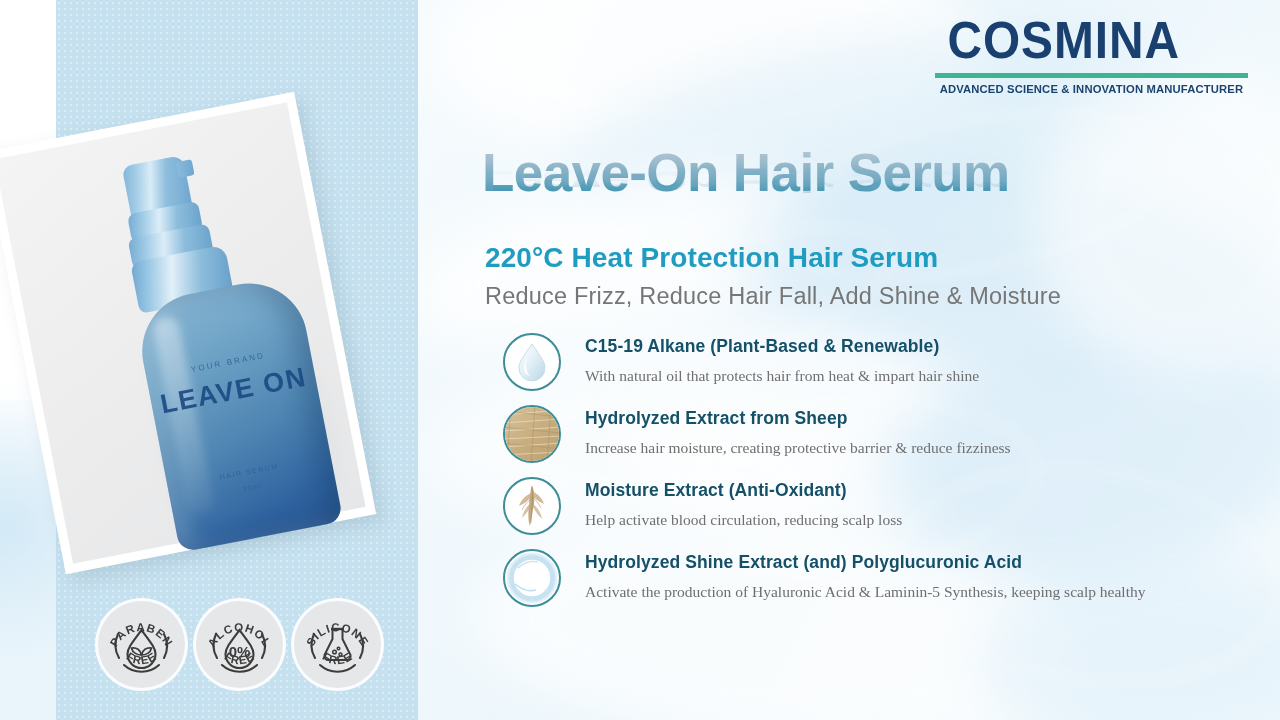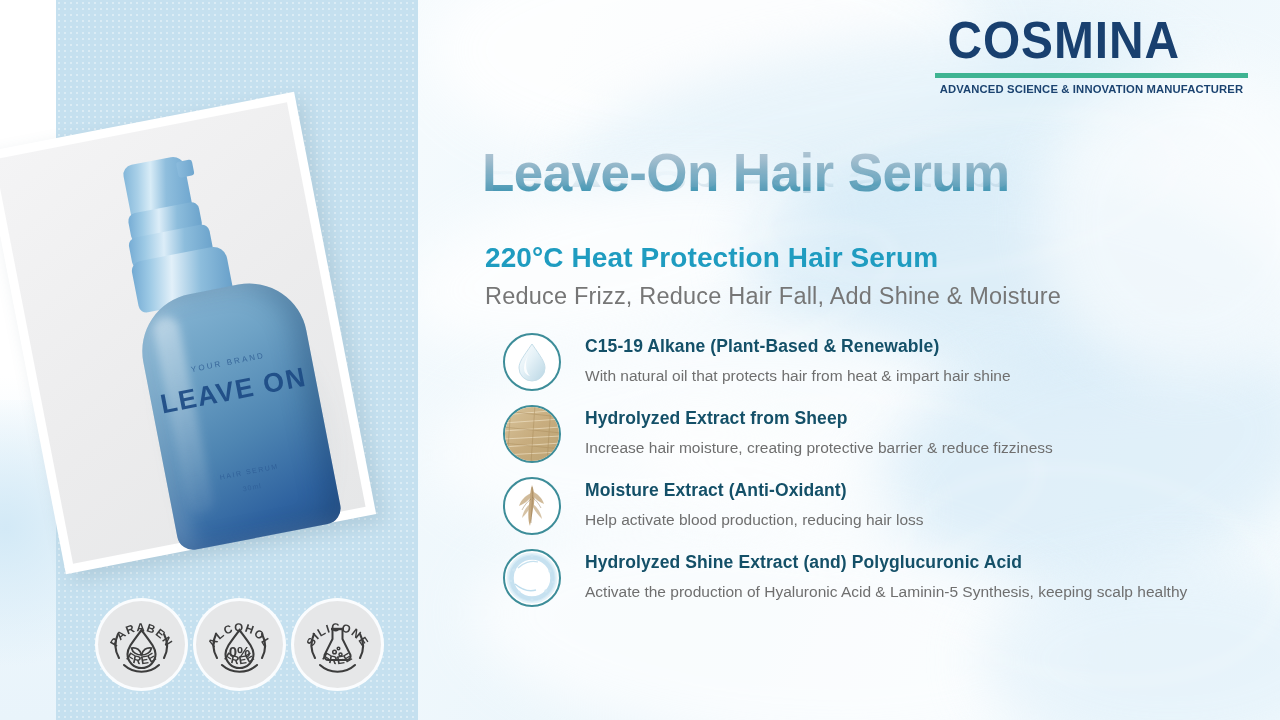--- a/index.html
+++ b/index.html
@@ -324,20 +324,21 @@
     color: #145068;
     letter-spacing: .1px;
     margin-bottom: 7px;
     white-space: nowrap;
   }
   .feature-desc {
     font-size: 15.5px;
     color: #6f6f6f;
     line-height: 1.55;
     max-width: 640px;
+    font-family: Liberation Serif, serif;
   }
 </style>
 </head>
 <body>
 
 <div class="slide">
 
   <div class="water-texture">
     <div class="wisp w1"></div>
       <div class="wisp w2"></div>
@@ -533,21 +534,21 @@
           </g>
           <g stroke="#8c6f46" stroke-width=".8" fill="none" opacity=".55">
             <path d="M 27,8 C 28,18 27,28 26,44"></path>
             <path d="M 27,18 C 31,21 34,25 36,29"></path>
             <path d="M 26,20 C 22,23 19,27 17,31"></path>
           </g>
         </svg>
       </div>
       <div class="feature-text">
         <div class="feature-title">Moisture Extract (Anti-Oxidant)</div>
-        <div class="feature-desc">Help activate blood production, reducing hair loss</div>
+        <div class="feature-desc">Help activate blood circulation, reducing scalp loss</div>
       </div>
     </div>
 
     <div class="feature">
       <div class="feature-icon">
         <svg width="54" height="54" viewBox="0 0 54 54">
           <circle cx="27" cy="27" r="21" fill="none" stroke="#bcdced" stroke-width="5.5" opacity=".85"></circle>
           <circle cx="27" cy="27" r="24" fill="none" stroke="#d8ecf6" stroke-width="3" opacity=".7"></circle>
           <g fill="#cfe6f2" opacity=".95">
             <circle cx="9" cy="19" r="1.8"></circle>

